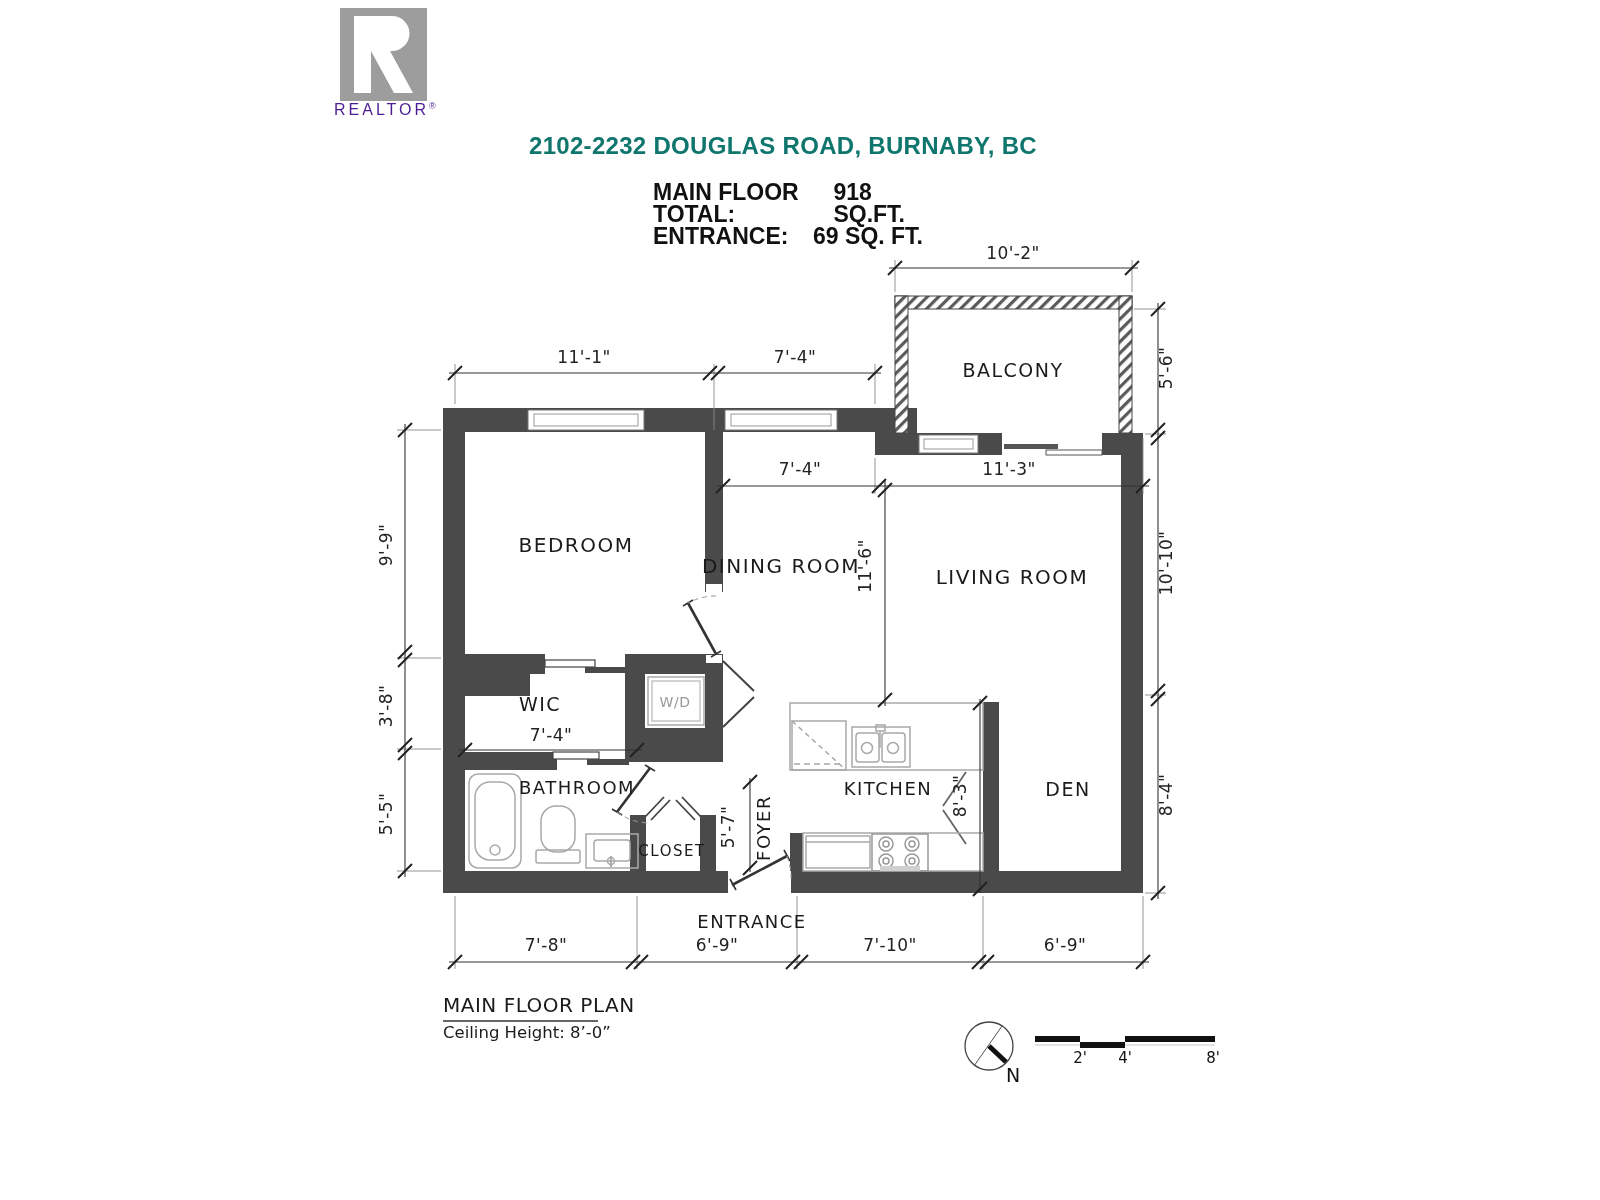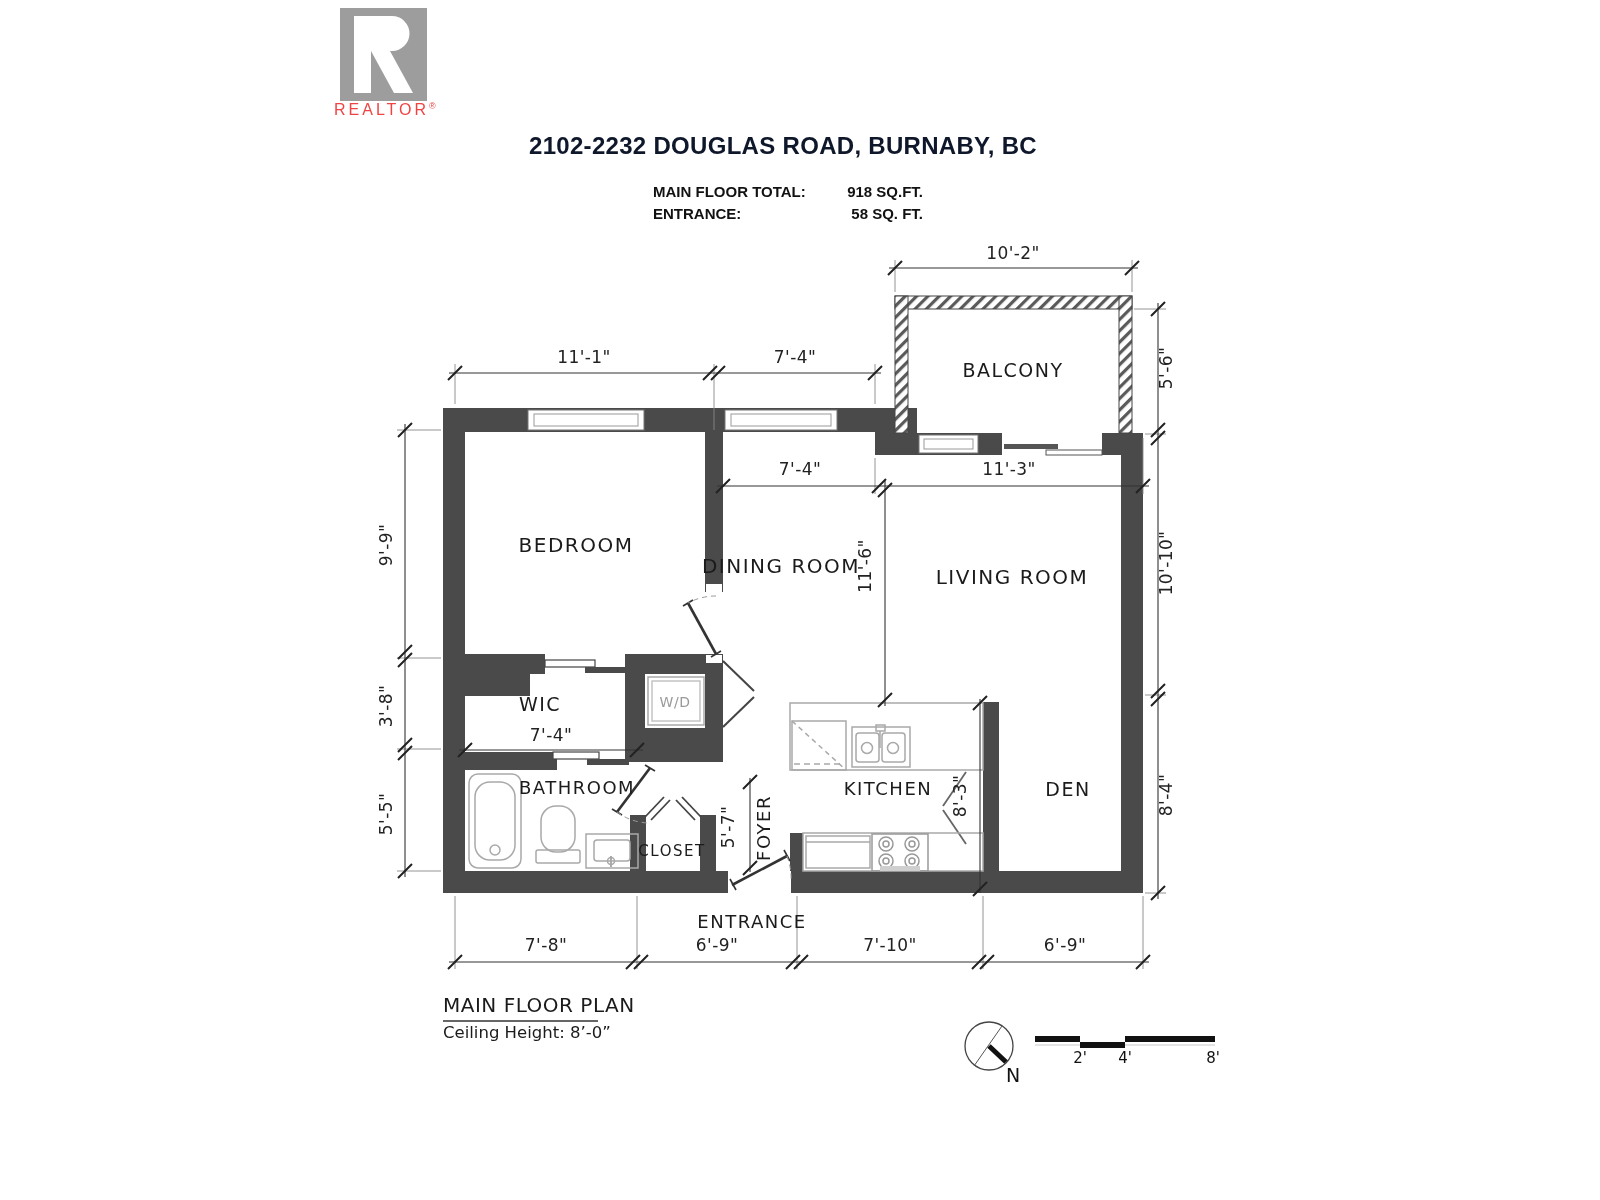--- a/index.html
+++ b/index.html
@@ -1,26 +1,26 @@
 <!DOCTYPE html>
 <html><head>
 <meta charset="utf-8">
 <style>
   html,body{margin:0;padding:0;background:#fff;}
   #canvas{position:relative;width:1600px;height:1200px;background:#ffffff;overflow:hidden;
           font-family:"Liberation Sans",sans-serif;color:#1b1b1b;}
   #plan-svg{position:absolute;left:0;top:0;z-index:0;}
   .hdr{position:absolute;z-index:2;}
   .logo-box{position:absolute;left:340px;top:8px;width:87px;height:93px;background:#9d9d9d;}
-  .logo-text{position:absolute;left:334px;top:101px;font-size:16px;letter-spacing:3px;color:#ef4444;
+  .logo-text{position:absolute;left:334px;top:101px;font-size:16px;letter-spacing:3px;color:#4c1d95;
              font-family:"Liberation Sans",sans-serif;}
   .logo-text sup{font-size:9px;letter-spacing:0;}
   .main-title{position:absolute;left:783px;top:132px;transform:translateX(-50%);white-space:nowrap;
-              font-size:24px;font-weight:bold;letter-spacing:0.3px;color:#0f172a;}
-  .stats{position:absolute;left:653px;top:181px;width:270px;font-size:15px;font-weight:bold;color:#111;}
+              font-size:24px;font-weight:bold;letter-spacing:0.3px;color:#0f766e;}
+  .stats{position:absolute;left:653px;top:181px;width:270px;font-size:23px;font-weight:bold;color:#111;}
   .stats .row{display:flex;justify-content:space-between;line-height:22px;}
   text{font-family:"DejaVu Sans",sans-serif;}
   .room-label{fill:#1b1b1b;letter-spacing:1.5px;}
   .dim-label{fill:#222;font-size:17px;letter-spacing:0.4px;}
   .wd-label{fill:#9a9a9a;letter-spacing:0.5px;}
   .footer-title{fill:#1b1b1b;font-size:20px;letter-spacing:0.5px;}
   .footer-sub{fill:#1b1b1b;font-size:16.5px;}
   .scale-label{fill:#111;font-size:15px;}
 </style>
 </head>
@@ -40,21 +40,21 @@
 
   <div class="main-title hdr">2102-2232 DOUGLAS ROAD, BURNABY, BC</div>
 
   <div class="stats hdr">
     <div class="row">
       <span>MAIN FLOOR TOTAL:</span>
       <span>918 SQ.FT.</span>
     </div>
     <div class="row">
       <span>ENTRANCE:</span>
-      <span>58 SQ. FT.</span>
+      <span>69 SQ. FT.</span>
     </div>
   </div>
 
   <svg id="plan-svg" width="1600" height="1200" viewBox="0 0 1600 1200">
     <defs>
       <pattern id="hatch" width="8" height="8" patternUnits="userSpaceOnUse" patternTransform="rotate(45)">
         <rect width="8" height="8" fill="#ffffff"></rect>
         <rect width="3.2" height="8" fill="#5a5a5a"></rect>
       </pattern>
     </defs>

